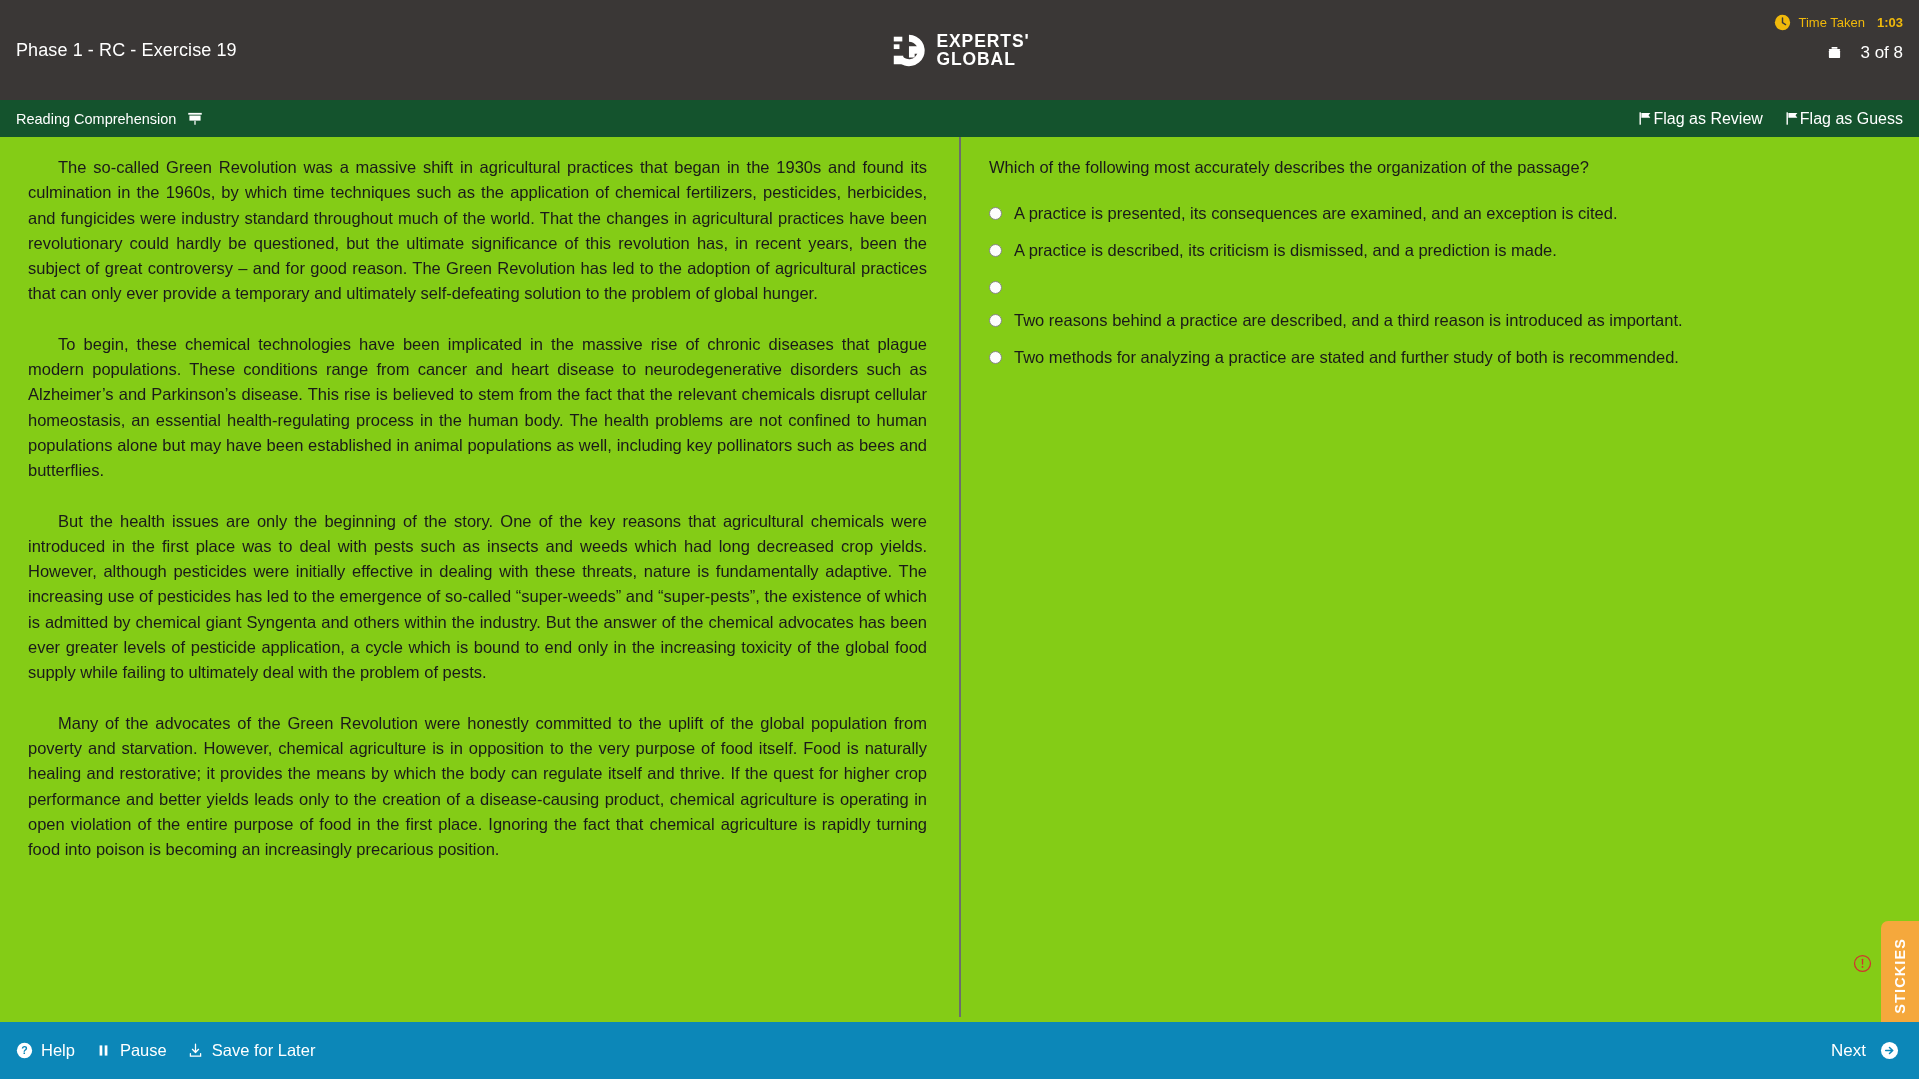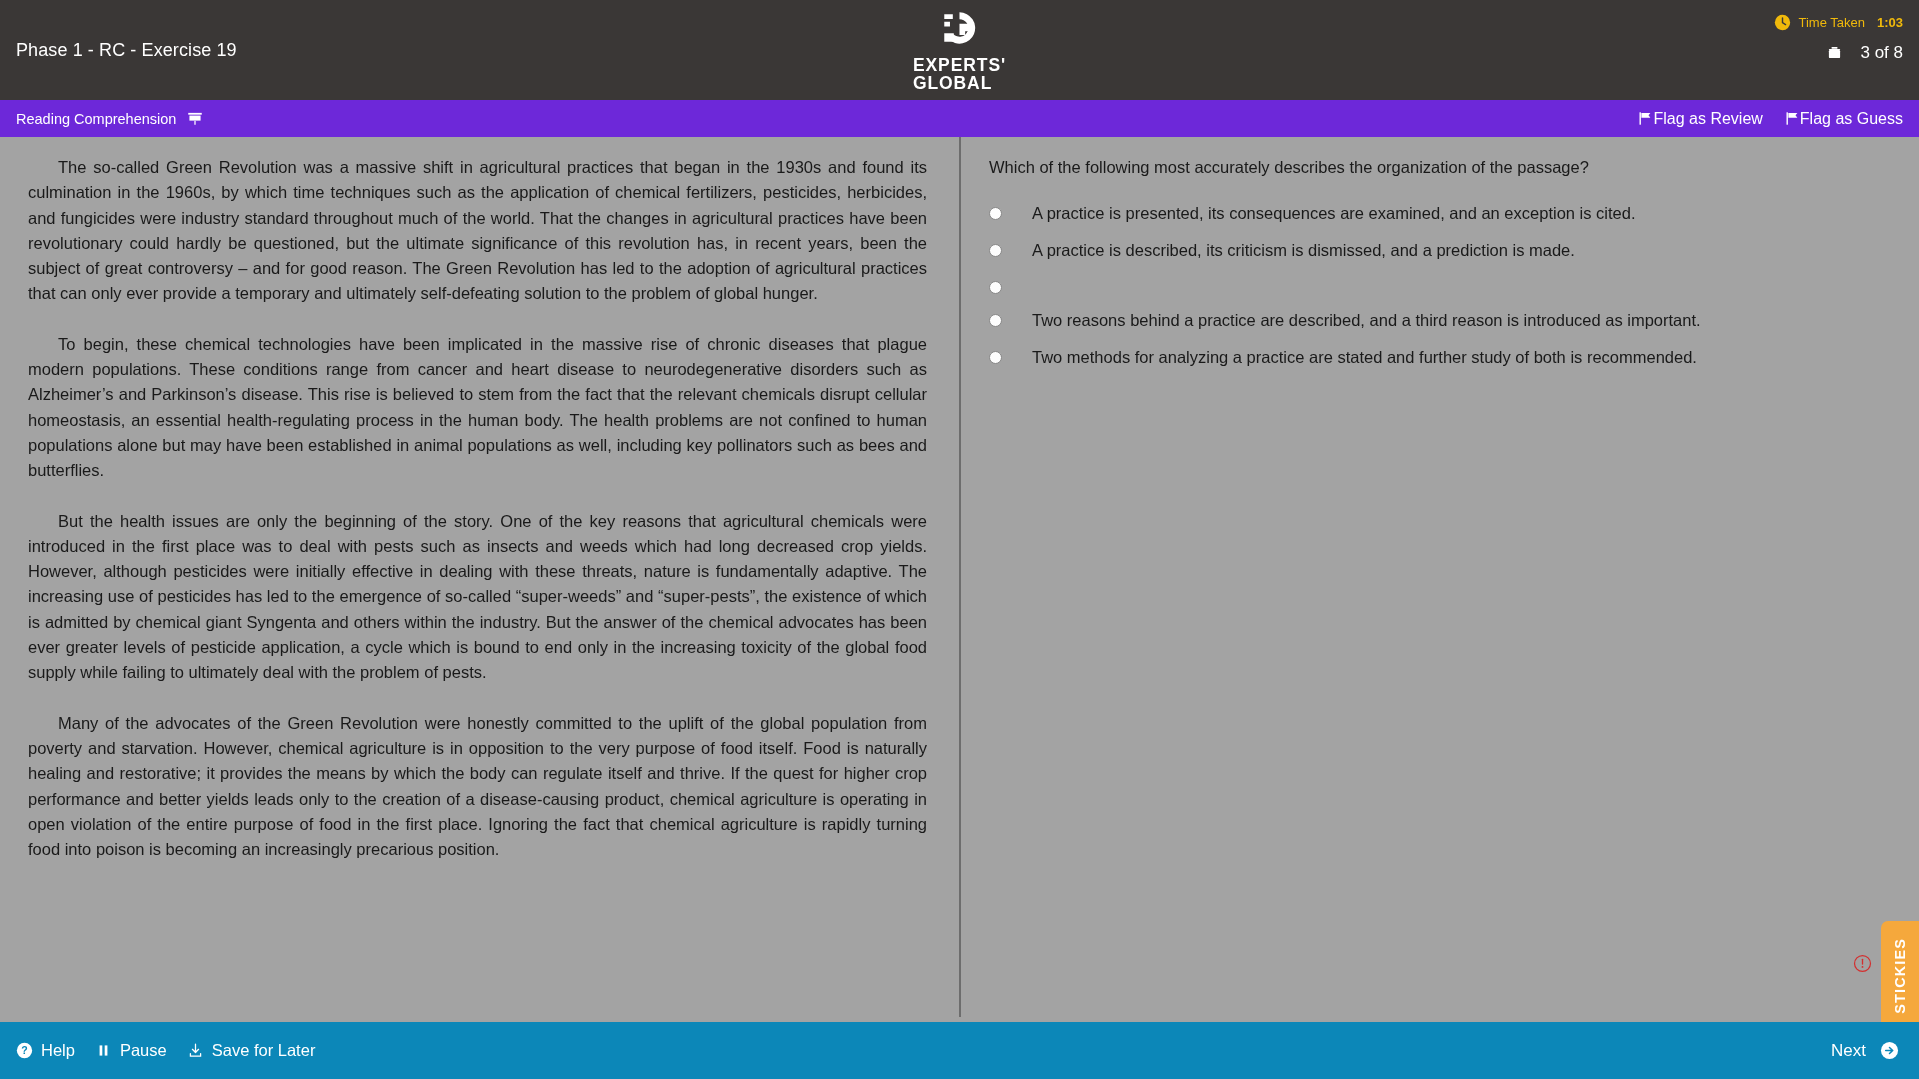--- a/index.html
+++ b/index.html
@@ -31,21 +31,20 @@
 
   
   .logo {
     position: absolute;
     left: 50%;
     top: 50%;
     transform: translate(-50%, -50%);
     display: flex;
     align-items: center;
     gap: 9px;
-    flex-direction: column;
   }
   .logo-mark { width: 38px; height: 38px; display: block; }
   .logo-text {
     color: #ffffff;
     font-weight: bold;
     font-size: 17.5px;
     line-height: 18px;
     letter-spacing: .9px;
   }
   .logo-text div { display: block; }
@@ -77,21 +76,21 @@
     color: #ffffff;
     font-size: 17px;
   }
   .case-icon { width: 17px; height: 17px; display: block; }
 
   
   .subbar {
     position: absolute;
     top: 100px; left: 0;
     width: 1919px; height: 37px;
-    background: #6d28d9;
+    background: #14532d;
     display: flex;
     align-items: center;
     justify-content: space-between;
     padding: 0 16px;
   }
   .subbar-left {
     display: flex;
     align-items: center;
     gap: 10px;
     color: #ffffff;
@@ -111,21 +110,21 @@
     cursor: pointer;
   }
   .flag-icon { width: 15px; height: 15px; display: block; }
 
   
   .content {
     position: absolute;
     top: 137px; left: 0;
     width: 1919px;
     height: 885px;
-    background: #a3a3a3;
+    background: #84cc16;
   }
   .divider {
     position: absolute;
     left: 959px;
     top: 0;
     width: 2px;
     height: 880px;
     background: #6d6d6d;
   }
 
@@ -154,21 +153,21 @@
   }
   .question-text {
     font-size: 16.5px;
     color: #1a1a1a;
     line-height: 24px;
     margin-bottom: 24px;
   }
   .option-row {
     display: flex;
     align-items: flex-start;
-    gap: 30px;
+    gap: 12px;
     margin-bottom: 16px;
     cursor: pointer;
     text-align: center;
   }
   .radio {
     flex: 0 0 auto;
     width: 13px; height: 13px;
     border: 1.4px solid #878787;
     border-radius: 50%;
     background: #fdfdfd;

